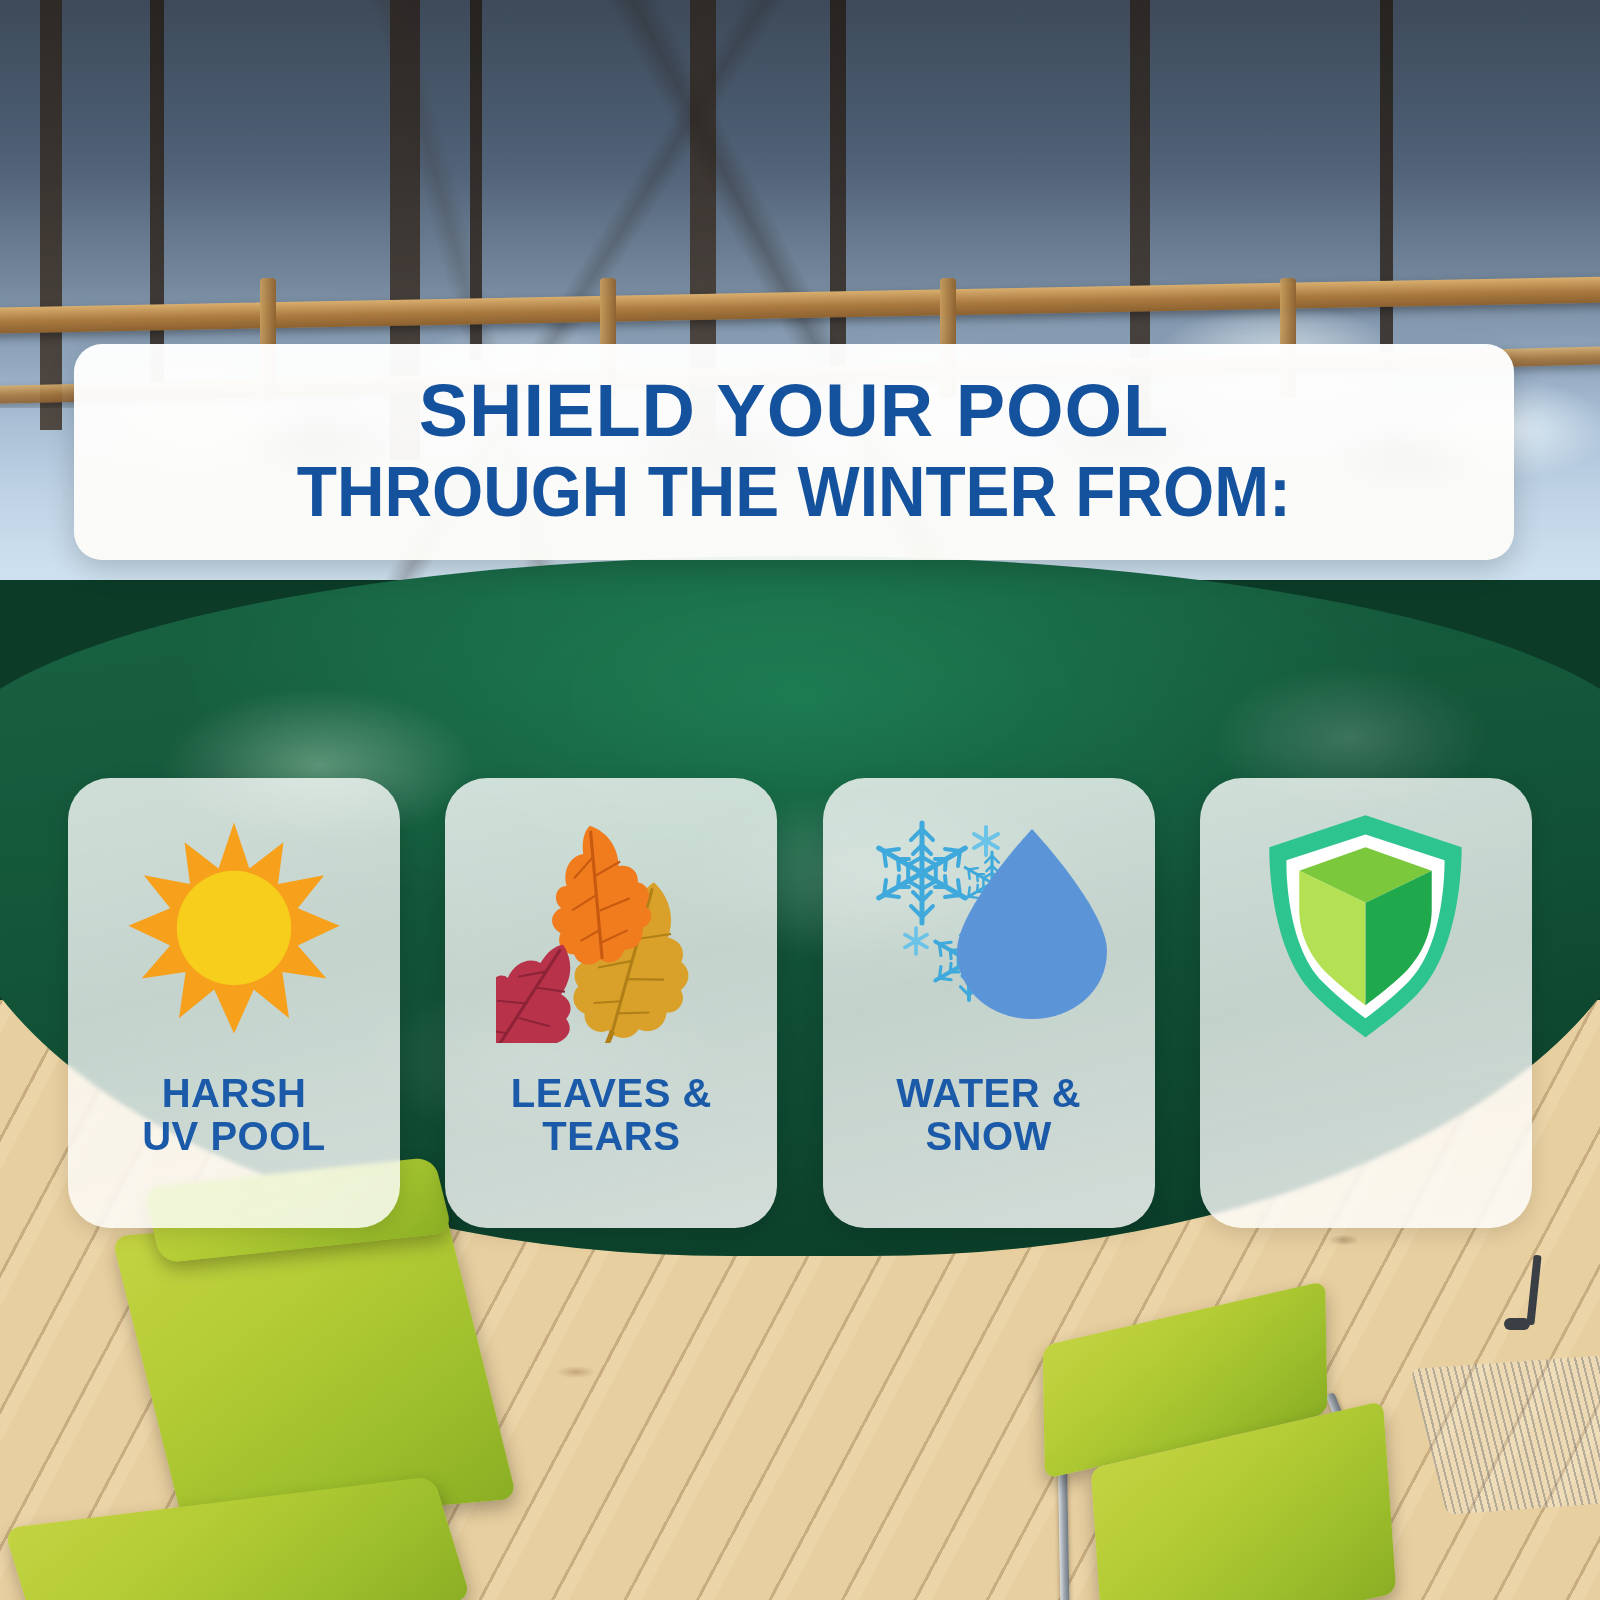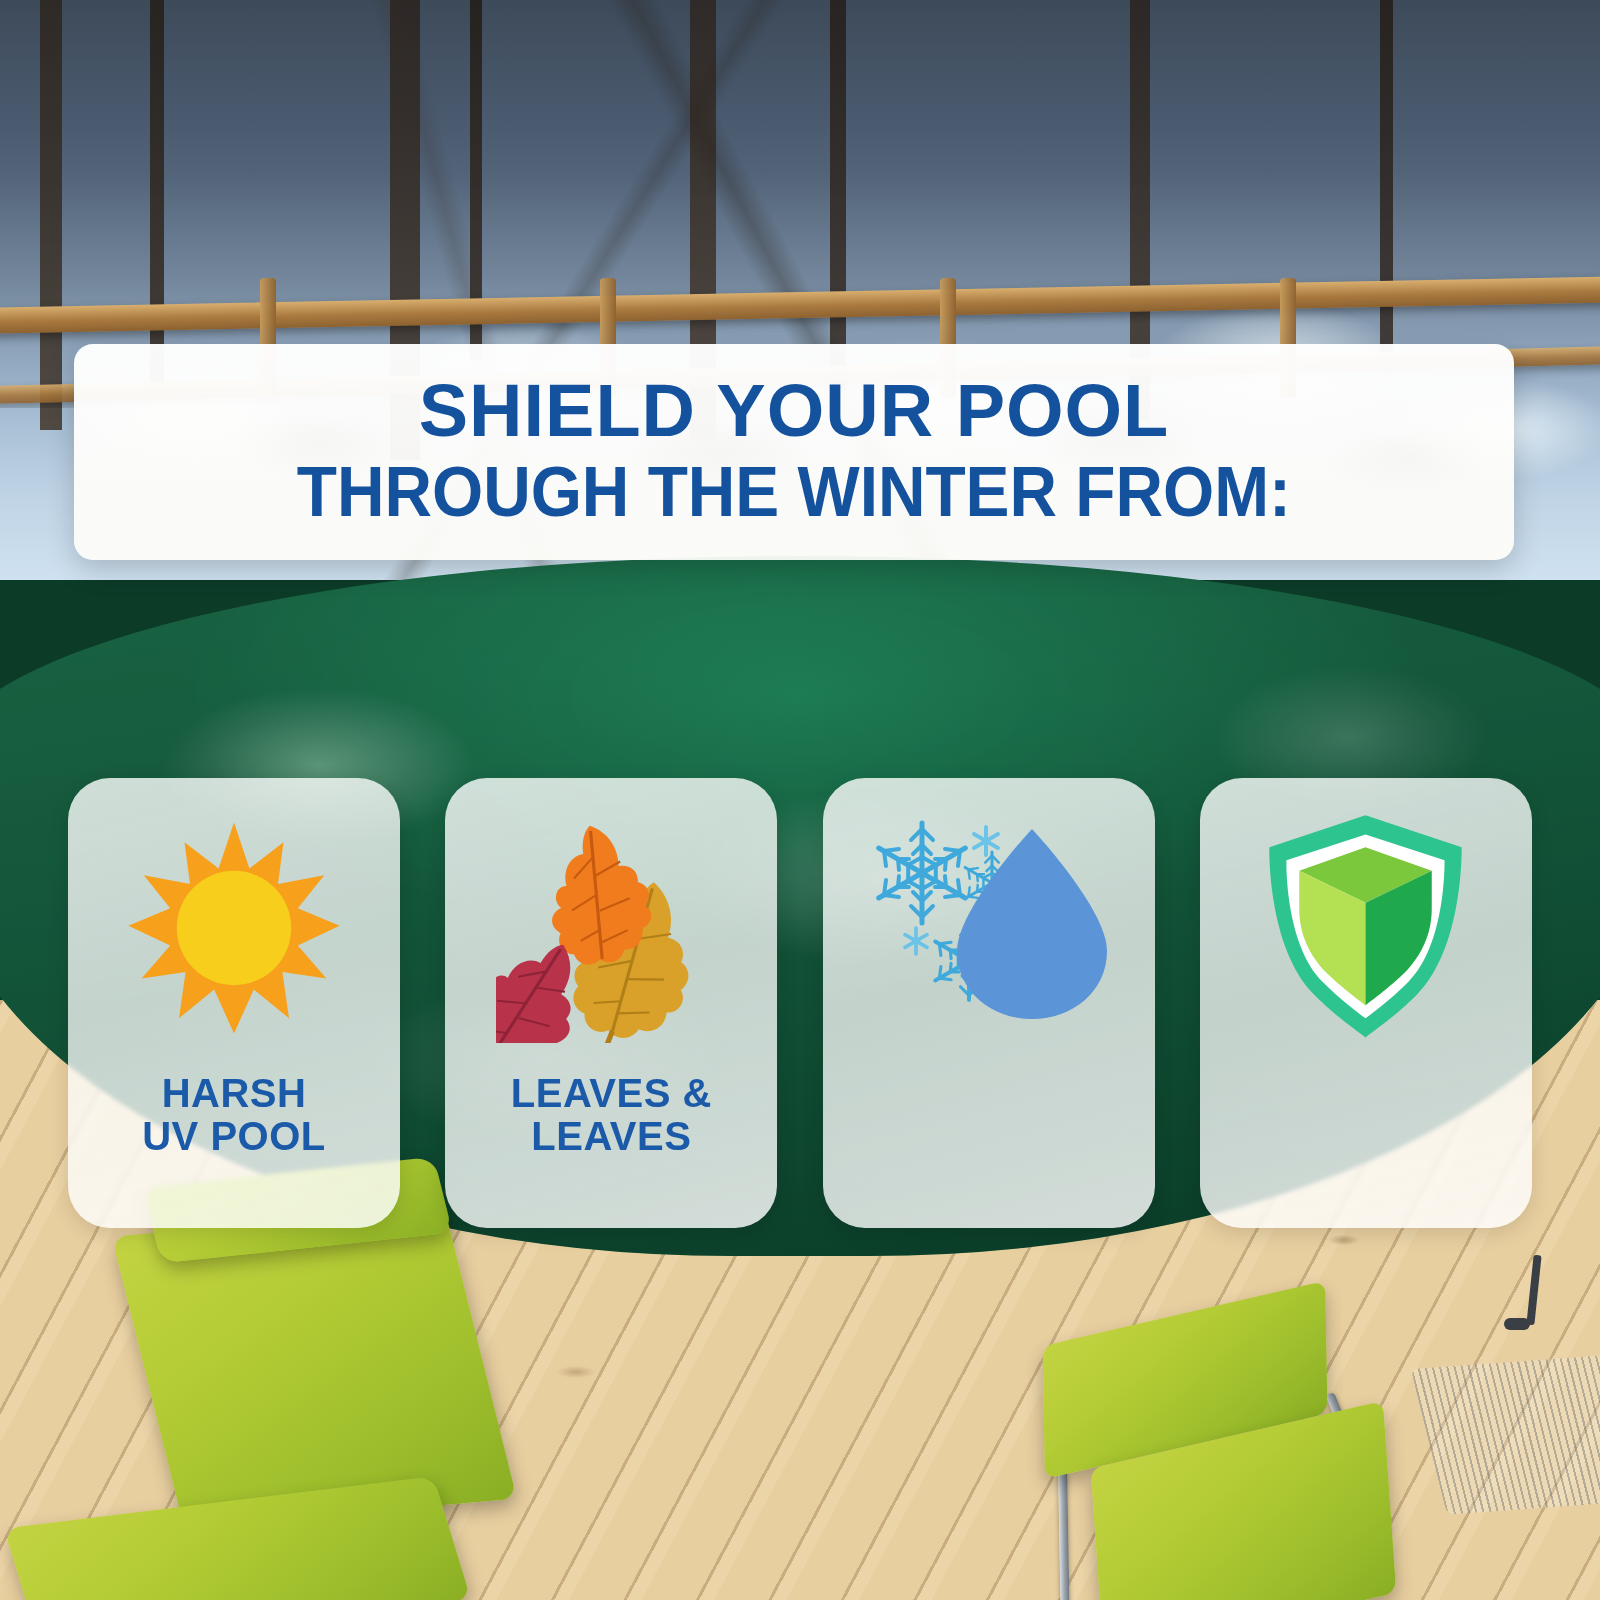--- a/index.html
+++ b/index.html
@@ -187,21 +187,21 @@
     font-style:italic; letter-spacing:2px;
     text-shadow:0 2px 6px rgba(0,0,0,.55), 0 0 2px rgba(0,0,0,.5);
     font-family:"Liberation Sans", sans-serif;
   }
   .logo-r{ font-size:15px; vertical-align:super; font-style:normal; }
 
   
   .headline{
     position:absolute; left:74px; top:344px; width:1440px; height:216px;
     background:linear-gradient(180deg, rgba(255,255,255,.97), rgba(253,252,248,.94));
-    border-radius:19px;
+    border-radius:28px;
     box-shadow:0 10px 28px rgba(0,0,0,.18);
     z-index:25;
     display:flex; flex-direction:column; align-items:center; justify-content:center;
   }
   .hl-1{
     color:#14529E; font-size:74px; font-weight:bold; letter-spacing:1px;
     line-height:1.0; white-space:nowrap;
     font-family:"Liberation Sans", sans-serif;
   }
   .hl-2{
@@ -333,21 +333,21 @@
                      C10 136 -2 130 -4 120 C-14 118 -20 108 -14 98 C-24 90 -22 78 -10 74
                      C-18 66 -12 52 -2 54 C-4 38 6 26 18 26 C18 14 22 4 28 0 Z"></path>
             <path stroke="#8E2338" stroke-width="3" fill="none" d="M28 5 L22 128"></path>
             <path stroke="#8E2338" stroke-width="2" fill="none" d="M27 30 L6 48 M27 48 L52 38 M26 66 L0 78 M26 82 L56 74 M24 100 L4 108 M24 112 L50 104"></path>
             <path stroke="#8E2338" stroke-width="5" fill="none" d="M22 128 L16 160"></path>
           </g>
         </svg>
       </div>
       <div class="card-label">
         <span>LEAVES &amp;</span><br>
-        <span>LEAVES</span>
+        <span>TEARS</span>
       </div>
     </div>
 
     <div class="card">
       <div class="card-icon">
         <svg width="250" height="230" viewBox="0 0 250 230" aria-hidden="true">
           <defs>
             <g id="flake" stroke="#3FA9DC" stroke-width="5" stroke-linecap="round" fill="none">
               <g>
                 <line x1="0" y1="-50" x2="0" y2="50"></line>
@@ -374,20 +374,24 @@
           <use href="#flake" x="0" y="0" transform="translate(58,60)"></use>
           <use href="#flake" x="0" y="0" transform="translate(105,148) scale(.78)"></use>
           <use href="#flake" x="0" y="0" transform="translate(128,70) scale(.62)"></use>
           <use href="#miniflake" transform="translate(122,28)"></use>
           <use href="#miniflake" transform="translate(52,128) scale(.92)"></use>
 
           <path fill="#5B95D8" d="M168 16 C168 16 243 96 243 138 C243 178 209 206 168 206
                    C127 206 93 178 93 138 C93 96 168 16 168 16 Z"></path>
         </svg>
       </div>
+      <div class="card-label">
+        <span>WATER &amp;</span><br>
+        <span>SNOW</span>
+      </div>
     </div>
 
     <div class="card">
       <div class="card-icon">
         <svg width="215" height="235" viewBox="0 0 200 220" aria-hidden="true">
           <path fill="#2EC48F" d="M100 4 L190 34 C190 34 192 128 148 172 C128 192 110 204 100 212
                    C90 204 72 192 52 172 C8 128 10 34 10 34 Z"></path>
           <path fill="#FFFFFF" d="M100 22 L174 46 C174 46 176 124 140 160 C123 177 108 188 100 194
                    C92 188 77 177 60 160 C24 124 26 46 26 46 Z"></path>
           <g clip-path="none">

